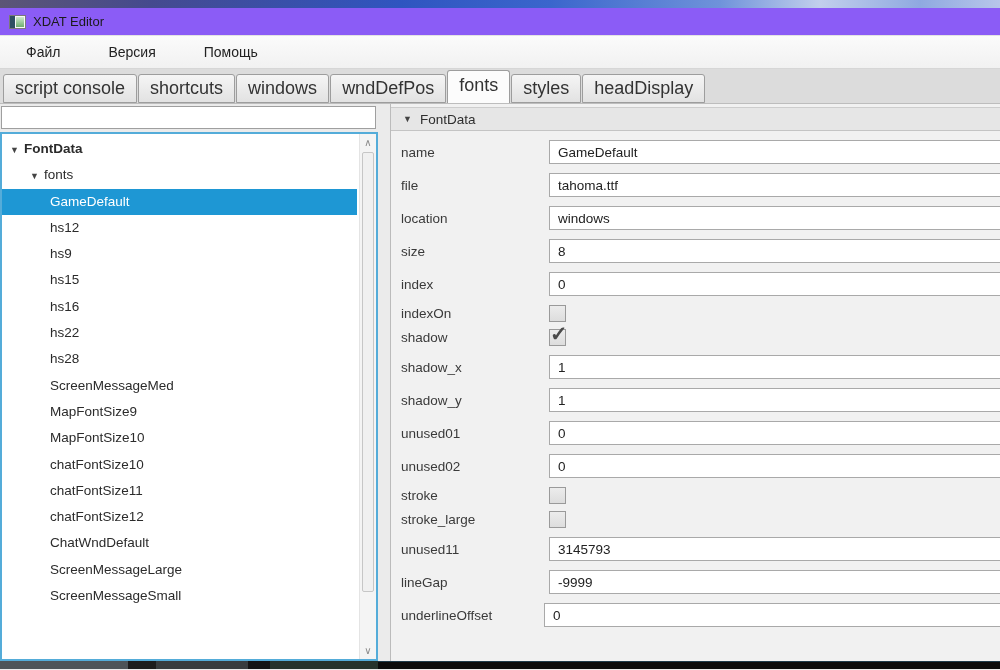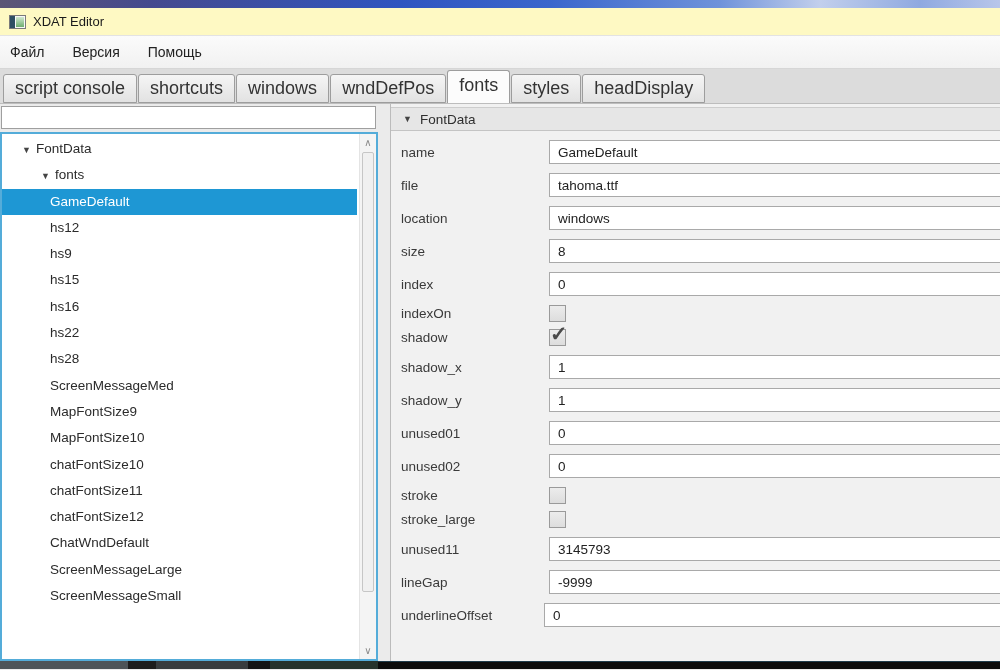--- a/index.html
+++ b/index.html
@@ -5,31 +5,31 @@
   * { margin:0; padding:0; box-sizing:border-box; }
   html,body { width:1000px; height:670px; overflow:hidden;
     font-family:"Liberation Sans", sans-serif; }
   .screen { position:relative; width:1000px; height:670px; background:#ebebeb; }
 
   
   .desktop-strip { height:8px;
     background:linear-gradient(90deg,#5c5575 0%,#454a8e 15%,#2f55c0 40%,#3a66cc 55%,#6f93da 72%,#c2cfec 82%,#8fa9e0 92%,#b8c6ea 100%); }
 
   
-  .titlebar { height:28px; background:#fef9c3; display:flex; align-items:center;
+  .titlebar { height:28px; background:#8b5cf6; display:flex; align-items:center;
     padding-left:9px; border-bottom:1px solid #e3e3e3; }
   .app-icon { width:17px; height:14px; border:1px solid #7a7a7a; background:#f8f8f8;
     display:flex; margin-right:7px; }
   .app-icon .ic-l { width:5px; height:100%; background:#2e4f63; }
   .app-icon .ic-r { flex:1; background:linear-gradient(180deg,#cfe8cf,#6fae6f); margin:1px; }
   .title-text { font-size:13px; color:#1b1b1b; }
 
   
   .menubar { height:33px; background:linear-gradient(#fbfbfb,#f1f1f1);
-    border-bottom:1px solid #d6d6d6; display:flex; align-items:center; padding-left:0; }
+    border-bottom:1px solid #d6d6d6; display:flex; align-items:center; padding-left:16px;gap:20px; }
   .menu-item { font-size:14px; color:#222; padding:5px 10px; margin-right:8px; cursor:default; }
 
   
   .tabbar { height:35px; background:#dcdcdc; border-bottom:1px solid #bdbdbd;
     display:flex; align-items:flex-end; padding-left:3px; position:relative; }
   .tab { height:29px; background:linear-gradient(#f5f5f5,#e2e2e2); border:1px solid #9d9d9d;
     border-radius:3px 3px 0 0; margin-right:1px; padding:0 11px; display:flex;
     align-items:center; font-size:18px; color:#333; position:relative; }
   .tab[data-selected="true"] { background:#fcfcfc; height:33px; border-bottom:none;
     z-index:3; padding-bottom:3px; }
@@ -41,22 +41,22 @@
   .left-panel { position:absolute; left:0; top:0; width:378px; height:100%; }
   .search-input { position:absolute; left:1px; top:2px; width:375px; height:23px;
     border:1px solid #9f9f9f; background:#fff; font-size:13px; padding:0 6px;
     font-family:"Liberation Sans", sans-serif; }
   .tree { position:absolute; left:0; top:28px; right:0; bottom:0; background:#fff;
     border:2px solid #54acd9; overflow:hidden; }
   .tree-rows { position:absolute; left:0; top:2px; right:19px; }
   .tree-row { height:26.3px; line-height:26.3px; font-size:13.5px; color:#2b2b2b;
     white-space:nowrap; position:relative; cursor:default; }
   .tree-row .twist { display:inline-block; font-size:9px; color:#444; width:14px; }
-  .tree-row.depth0 { padding-left:20px; }
-  .tree-row.depth1 { padding-left:39px; }
+  .tree-row.depth0 { padding-left:8px;font-weight:bold; }
+  .tree-row.depth1 { padding-left:28px; }
   .tree-row.leaf   { padding-left:48px; }
   .tree-row[data-selected="true"] { background:#1e97d4; color:#fff; }
 
   
   .tree-scrollbar { position:absolute; top:0; right:0; width:17px; bottom:0;
     background:#f4f4f4; border-left:1px solid #e4e4e4; }
   .scroll-btn { position:absolute; left:0; width:100%; height:17px; color:#8a8a8a;
     font-size:10px; text-align:center; line-height:17px; }
   .scroll-btn.up { top:0; } .scroll-btn.down { bottom:0; }
   .scroll-thumb { position:absolute; left:2px; right:2px; top:18px; height:440px;

